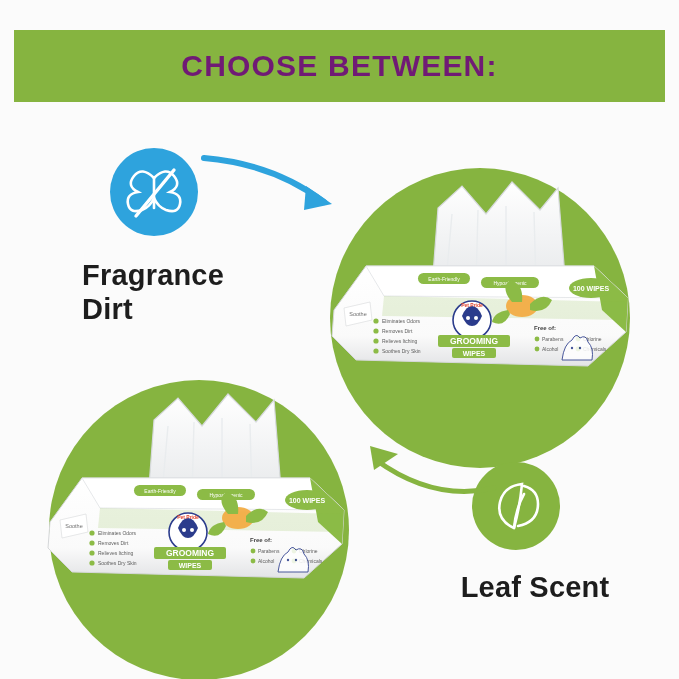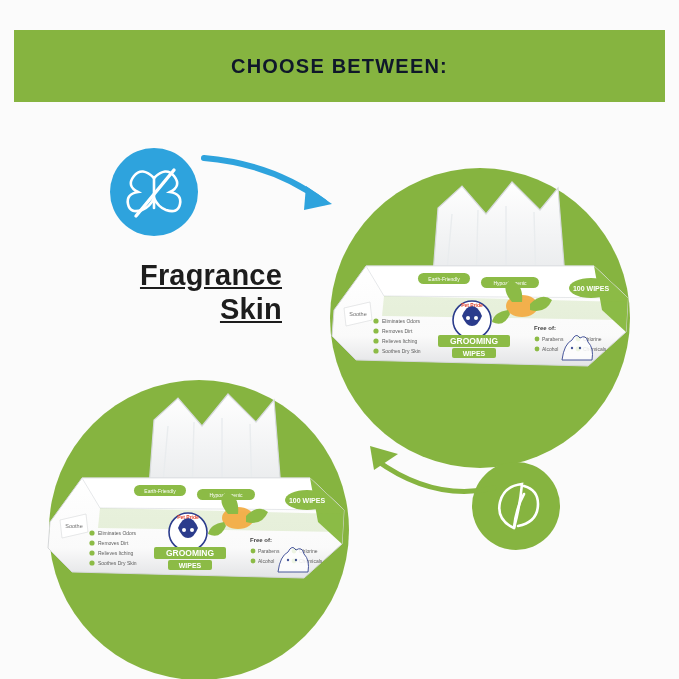--- a/index.html
+++ b/index.html
@@ -22,22 +22,22 @@
     left: 14px;
     top: 30px;
     width: 651px;
     height: 72px;
     background: #86b440;
     display: flex;
     align-items: center;
     justify-content: center;
   }
   #header-title {
-    color: #0f172a;
-    font-size: 20px;
+    color: #701a75;
+    font-size: 30px;
     font-weight: bold;
     letter-spacing: 1.2px;
     font-family: "Liberation Sans", sans-serif;
     text-align: right;
   }
 
   
   .badge-circle {
     position: absolute;
     border-radius: 50%;
@@ -51,22 +51,21 @@
     font-size: 29px;
     font-weight: bold;
     color: #1d1d1d;
     line-height: 1.18;
     letter-spacing: 0.2px;
   }
   #fragrance-label {
     left: 82px;
     top: 258px;
     width: 200px;
-    text-align: right;
-    text-decoration: underline;
+    text-align: left;
   }
   #greentea-label {
     left: 420px;
     top: 570px;
     width: 230px;
     text-align: center;
   }
 
   
   .product-circle {
@@ -310,33 +309,34 @@
   <g stroke="#ffffff" stroke-width="2.6" fill="none" stroke-linecap="round">
     <path d="M54 40 q-12 -12 -20 -2 q-8 10 4 16 q-12 2 -10 12 q2 10 14 6 q8 -3 12 -12"></path>
     <path d="M54 40 q12 -12 20 -2 q8 10 -4 16 q12 2 10 12 q-2 10 -14 6 q-8 -3 -12 -12"></path>
     <path d="M54 40 l0 30"></path>
     <path d="M36 78 L74 32" stroke-width="3.4"></path>
   </g>
 </svg>
 
 <div id="fragrance-label" class="label-text">
   <div>Fragrance</div>
-  <div>Skin</div>
+  <div>Dirt</div>
 </div>
 
 <svg class="badge-circle" id="greentea-badge-wrap" style="left:462px;top:452px;width:108px;height:108px;background:transparent;" viewBox="0 0 108 108">
   <circle cx="54" cy="54" r="44" fill="#86b440"></circle>
   <g stroke="#ffffff" stroke-width="2.6" fill="none" stroke-linecap="round">
     <path d="M52 76 q-18 -8 -14 -26 q4 -16 22 -18 q-2 22 -8 44"></path>
     <path d="M56 74 q20 -4 20 -22 q0 -14 -14 -18"></path>
     <path d="M52 76 q2 -20 10 -34"></path>
   </g>
 </svg>
 
 <div id="greentea-label" class="label-text">
+  <div>Leaf Scent</div>
 </div>
 
 <svg id="arrow-top" class="arrow-svg" width="160" height="80" viewBox="0 0 160 80">
   <path d="M4 10 q70 6 120 44" stroke="#2ea3dd" stroke-width="6" fill="none" stroke-linecap="round"></path>
   <path d="M106 38 L132 56 L104 62 Z" fill="#2ea3dd"></path>
 </svg>
 
 <svg id="arrow-bottom" class="arrow-svg" width="150" height="80" viewBox="0 0 150 80">
   <path d="M142 58 q-60 14 -118 -28" stroke="#86b440" stroke-width="5" fill="none" stroke-linecap="round"></path>
   <path d="M18 16 L46 24 L22 40 Z" fill="#86b440"></path>

